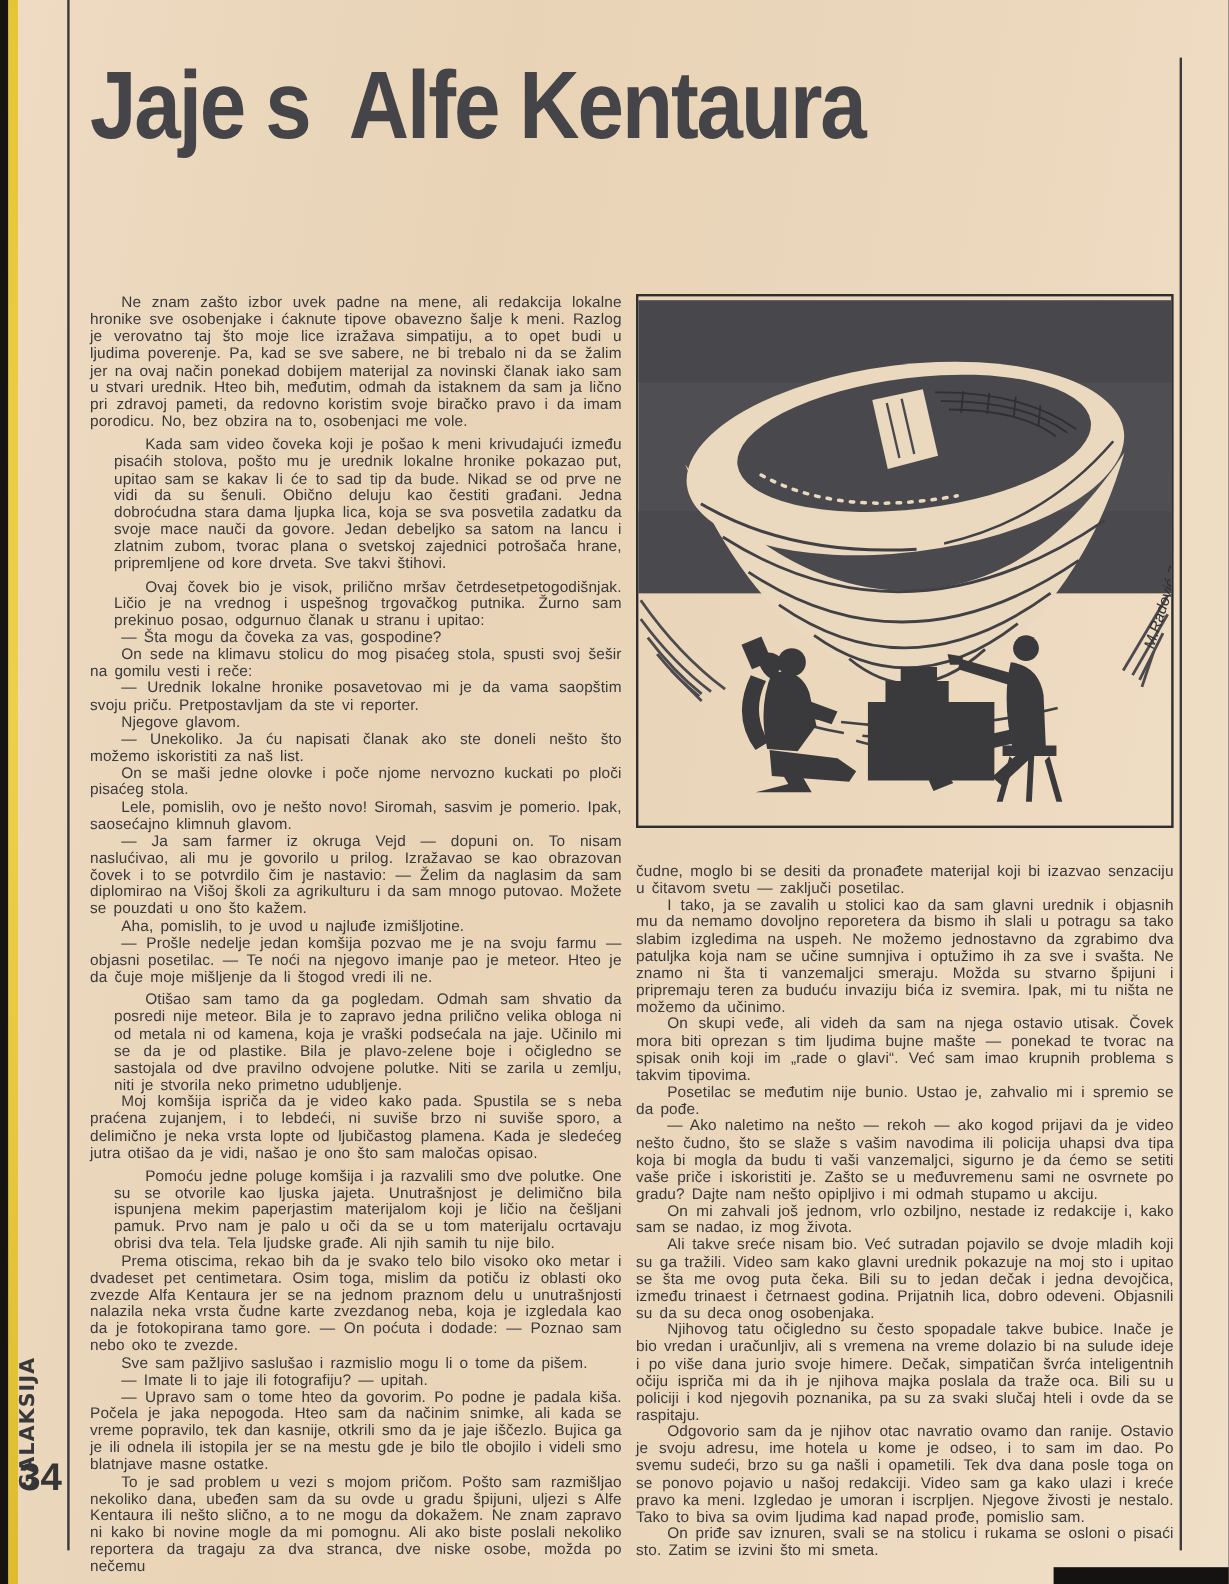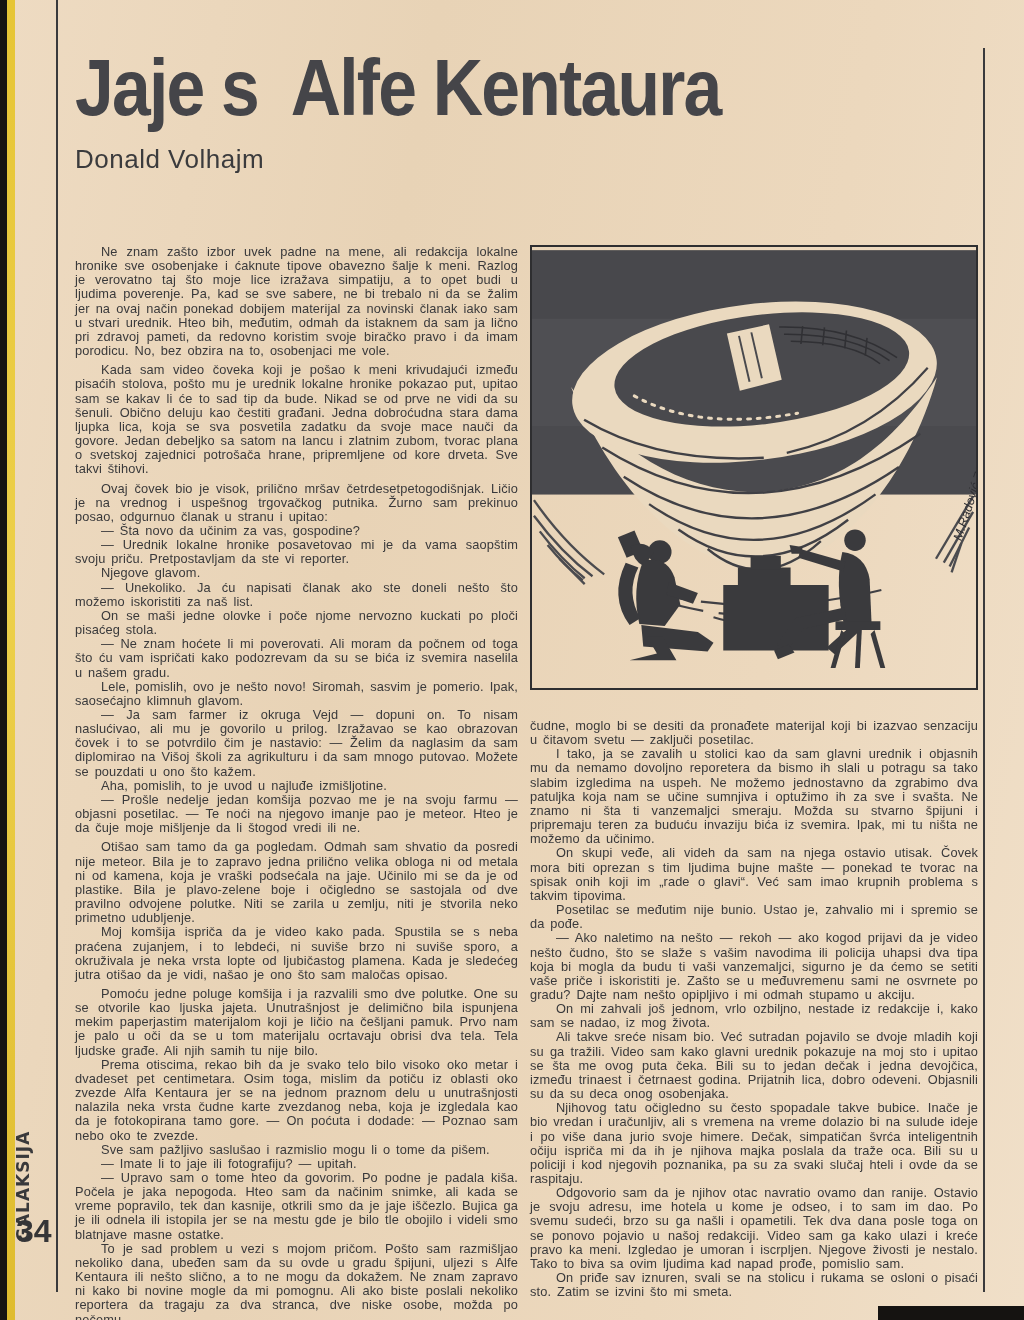--- a/index.html
+++ b/index.html
@@ -40,21 +40,21 @@
 
   .columns { position:absolute; left:0; top:203px; width:903px; display:flex; }
   .col-left  { width:443px; margin-right:12px; }
   .col-right { width:448px; }
 
   .para {
     margin:0; text-indent:26px; text-align:justify;
     font-size:12.8px; line-height:14.15px; color:#39393b;
     word-spacing:2.2px; letter-spacing:0.12px;
   }
-  .para.gap { margin-top:5px; }
+  .para.gap { margin-top:5px;margin-left:20px; }
   .para.ni  { text-indent:0;margin-top:16px; }
 
   figure.illo { margin:0; width:448px; height:445px; border:2px solid #2e2e30; box-sizing:border-box; }
   figure.illo svg { display:block; width:100%; height:100%; }
   .caption { margin-top:9px; font-size:13px; font-weight:bold; color:#333335; letter-spacing:0.2px; }
   .rcol-text { margin-top:29px; }
 </style>
 </head>
 <body>
 
@@ -62,39 +62,38 @@
   <div class="edge-black"></div>
   <div class="edge-yellow"></div>
   <div class="rule-left"></div>
   <div class="rule-right"></div>
 
   <div class="magname">GALAKSIJA</div>
   <div class="pagenum">34</div>
 
   <div class="content">
     <h1 class="title">Jaje s  Alfe Kentaura</h1>
-    <div class="author">Donald Volhajm</div>
 
     <div class="columns">
       <div class="col-left">
           <p class="para">Ne znam zašto izbor uvek padne na mene, ali redakcija lokalne hronike sve osobenjake i ćaknute tipove obavezno šalje k meni. Razlog je verovatno taj što moje lice izražava simpatiju, a to opet budi u ljudima poverenje. Pa, kad se sve sabere, ne bi trebalo ni da se žalim jer na ovaj način ponekad dobijem materijal za novinski članak iako sam u stvari urednik. Hteo bih, međutim, odmah da istaknem da sam ja lično pri zdravoj pameti, da redovno koristim svoje biračko pravo i da imam porodicu. No, bez obzira na to, osobenjaci me vole.</p>
           <p class="para gap">Kada sam video čoveka koji je pošao k meni krivudajući između pisaćih stolova, pošto mu je urednik lokalne hronike pokazao put, upitao sam se kakav li će to sad tip da bude. Nikad se od prve ne vidi da su šenuli. Obično deluju kao čestiti građani. Jedna dobroćudna stara dama ljupka lica, koja se sva posvetila zadatku da svoje mace nauči da govore. Jedan debeljko sa satom na lancu i zlatnim zubom, tvorac plana o svetskoj zajednici potrošača hrane, pripremljene od kore drveta. Sve takvi štihovi.</p>
           <p class="para gap">Ovaj čovek bio je visok, prilično mršav četrdesetpetogodišnjak. Ličio je na vrednog i uspešnog trgovačkog putnika. Žurno sam prekinuo posao, odgurnuo članak u stranu i upitao:</p>
-          <p class="para">— Šta novo da učinim za vas, gospodine?</p>
+          <p class="para">— Šta mogu da čoveka za vas, gospodine?</p>
+          <p class="para">On sede na klimavu stolicu do mog pisaćeg stola, spusti svoj šešir na gomilu vesti i reče:</p>
           <p class="para">— Urednik lokalne hronike posavetovao mi je da vama saopštim svoju priču. Pretpostavljam da ste vi reporter.</p>
           <p class="para">Njegove glavom.</p>
           <p class="para">— Unekoliko. Ja ću napisati članak ako ste doneli nešto što možemo iskoristiti za naš list.</p>
           <p class="para">On se maši jedne olovke i poče njome nervozno kuckati po ploči pisaćeg stola.</p>
-          <p class="para">— Ne znam hoćete li mi poverovati. Ali moram da počnem od toga što ću vam ispričati kako podozrevam da su se bića iz svemira naselila u našem gradu.</p>
           <p class="para">Lele, pomislih, ovo je nešto novo! Siromah, sasvim je pomerio. Ipak, saosećajno klimnuh glavom.</p>
           <p class="para">— Ja sam farmer iz okruga Vejd — dopuni on. To nisam naslućivao, ali mu je govorilo u prilog. Izražavao se kao obrazovan čovek i to se potvrdilo čim je nastavio: — Želim da naglasim da sam diplomirao na Višoj školi za agrikulturu i da sam mnogo putovao. Možete se pouzdati u ono što kažem.</p>
           <p class="para">Aha, pomislih, to je uvod u najluđe izmišljotine.</p>
           <p class="para">— Prošle nedelje jedan komšija pozvao me je na svoju farmu — objasni posetilac. — Te noći na njegovo imanje pao je meteor. Hteo je da čuje moje mišljenje da li štogod vredi ili ne.</p>
           <p class="para gap">Otišao sam tamo da ga pogledam. Odmah sam shvatio da posredi nije meteor. Bila je to zapravo jedna prilično velika obloga ni od metala ni od kamena, koja je vraški podsećala na jaje. Učinilo mi se da je od plastike. Bila je plavo-zelene boje i očigledno se sastojala od dve pravilno odvojene polutke. Niti se zarila u zemlju, niti je stvorila neko primetno udubljenje.</p>
-          <p class="para">Moj komšija ispriča da je video kako pada. Spustila se s neba praćena zujanjem, i to lebdeći, ni suviše brzo ni suviše sporo, a okruživala je neka vrsta lopte od ljubičastog plamena. Kada je sledećeg jutra otišao da je vidi, našao je ono što sam maločas opisao.</p>
+          <p class="para">Moj komšija ispriča da je video kako pada. Spustila se s neba praćena zujanjem, i to lebdeći, ni suviše brzo ni suviše sporo, a delimično je neka vrsta lopte od ljubičastog plamena. Kada je sledećeg jutra otišao da je vidi, našao je ono što sam maločas opisao.</p>
           <p class="para gap">Pomoću jedne poluge komšija i ja razvalili smo dve polutke. One su se otvorile kao ljuska jajeta. Unutrašnjost je delimično bila ispunjena mekim paperjastim materijalom koji je ličio na češljani pamuk. Prvo nam je palo u oči da se u tom materijalu ocrtavaju obrisi dva tela. Tela ljudske građe. Ali njih samih tu nije bilo.</p>
           <p class="para">Prema otiscima, rekao bih da je svako telo bilo visoko oko metar i dvadeset pet centimetara. Osim toga, mislim da potiču iz oblasti oko zvezde Alfa Kentaura jer se na jednom praznom delu u unutrašnjosti nalazila neka vrsta čudne karte zvezdanog neba, koja je izgledala kao da je fotokopirana tamo gore. — On poćuta i dodade: — Poznao sam nebo oko te zvezde.</p>
           <p class="para">Sve sam pažljivo saslušao i razmislio mogu li o tome da pišem.</p>
           <p class="para">— Imate li to jaje ili fotografiju? — upitah.</p>
           <p class="para">— Upravo sam o tome hteo da govorim. Po podne je padala kiša. Počela je jaka nepogoda. Hteo sam da načinim snimke, ali kada se vreme popravilo, tek dan kasnije, otkrili smo da je jaje iščezlo. Bujica ga je ili odnela ili istopila jer se na mestu gde je bilo tle obojilo i videli smo blatnjave masne ostatke.</p>
           <p class="para">To je sad problem u vezi s mojom pričom. Pošto sam razmišljao nekoliko dana, ubeđen sam da su ovde u gradu špijuni, uljezi s Alfe Kentaura ili nešto slično, a to ne mogu da dokažem. Ne znam zapravo ni kako bi novine mogle da mi pomognu. Ali ako biste poslali nekoliko reportera da tragaju za dva stranca, dve niske osobe, možda po nečemu</p>
         </div>
 
       <div class="col-right">
         <figure class="illo">

